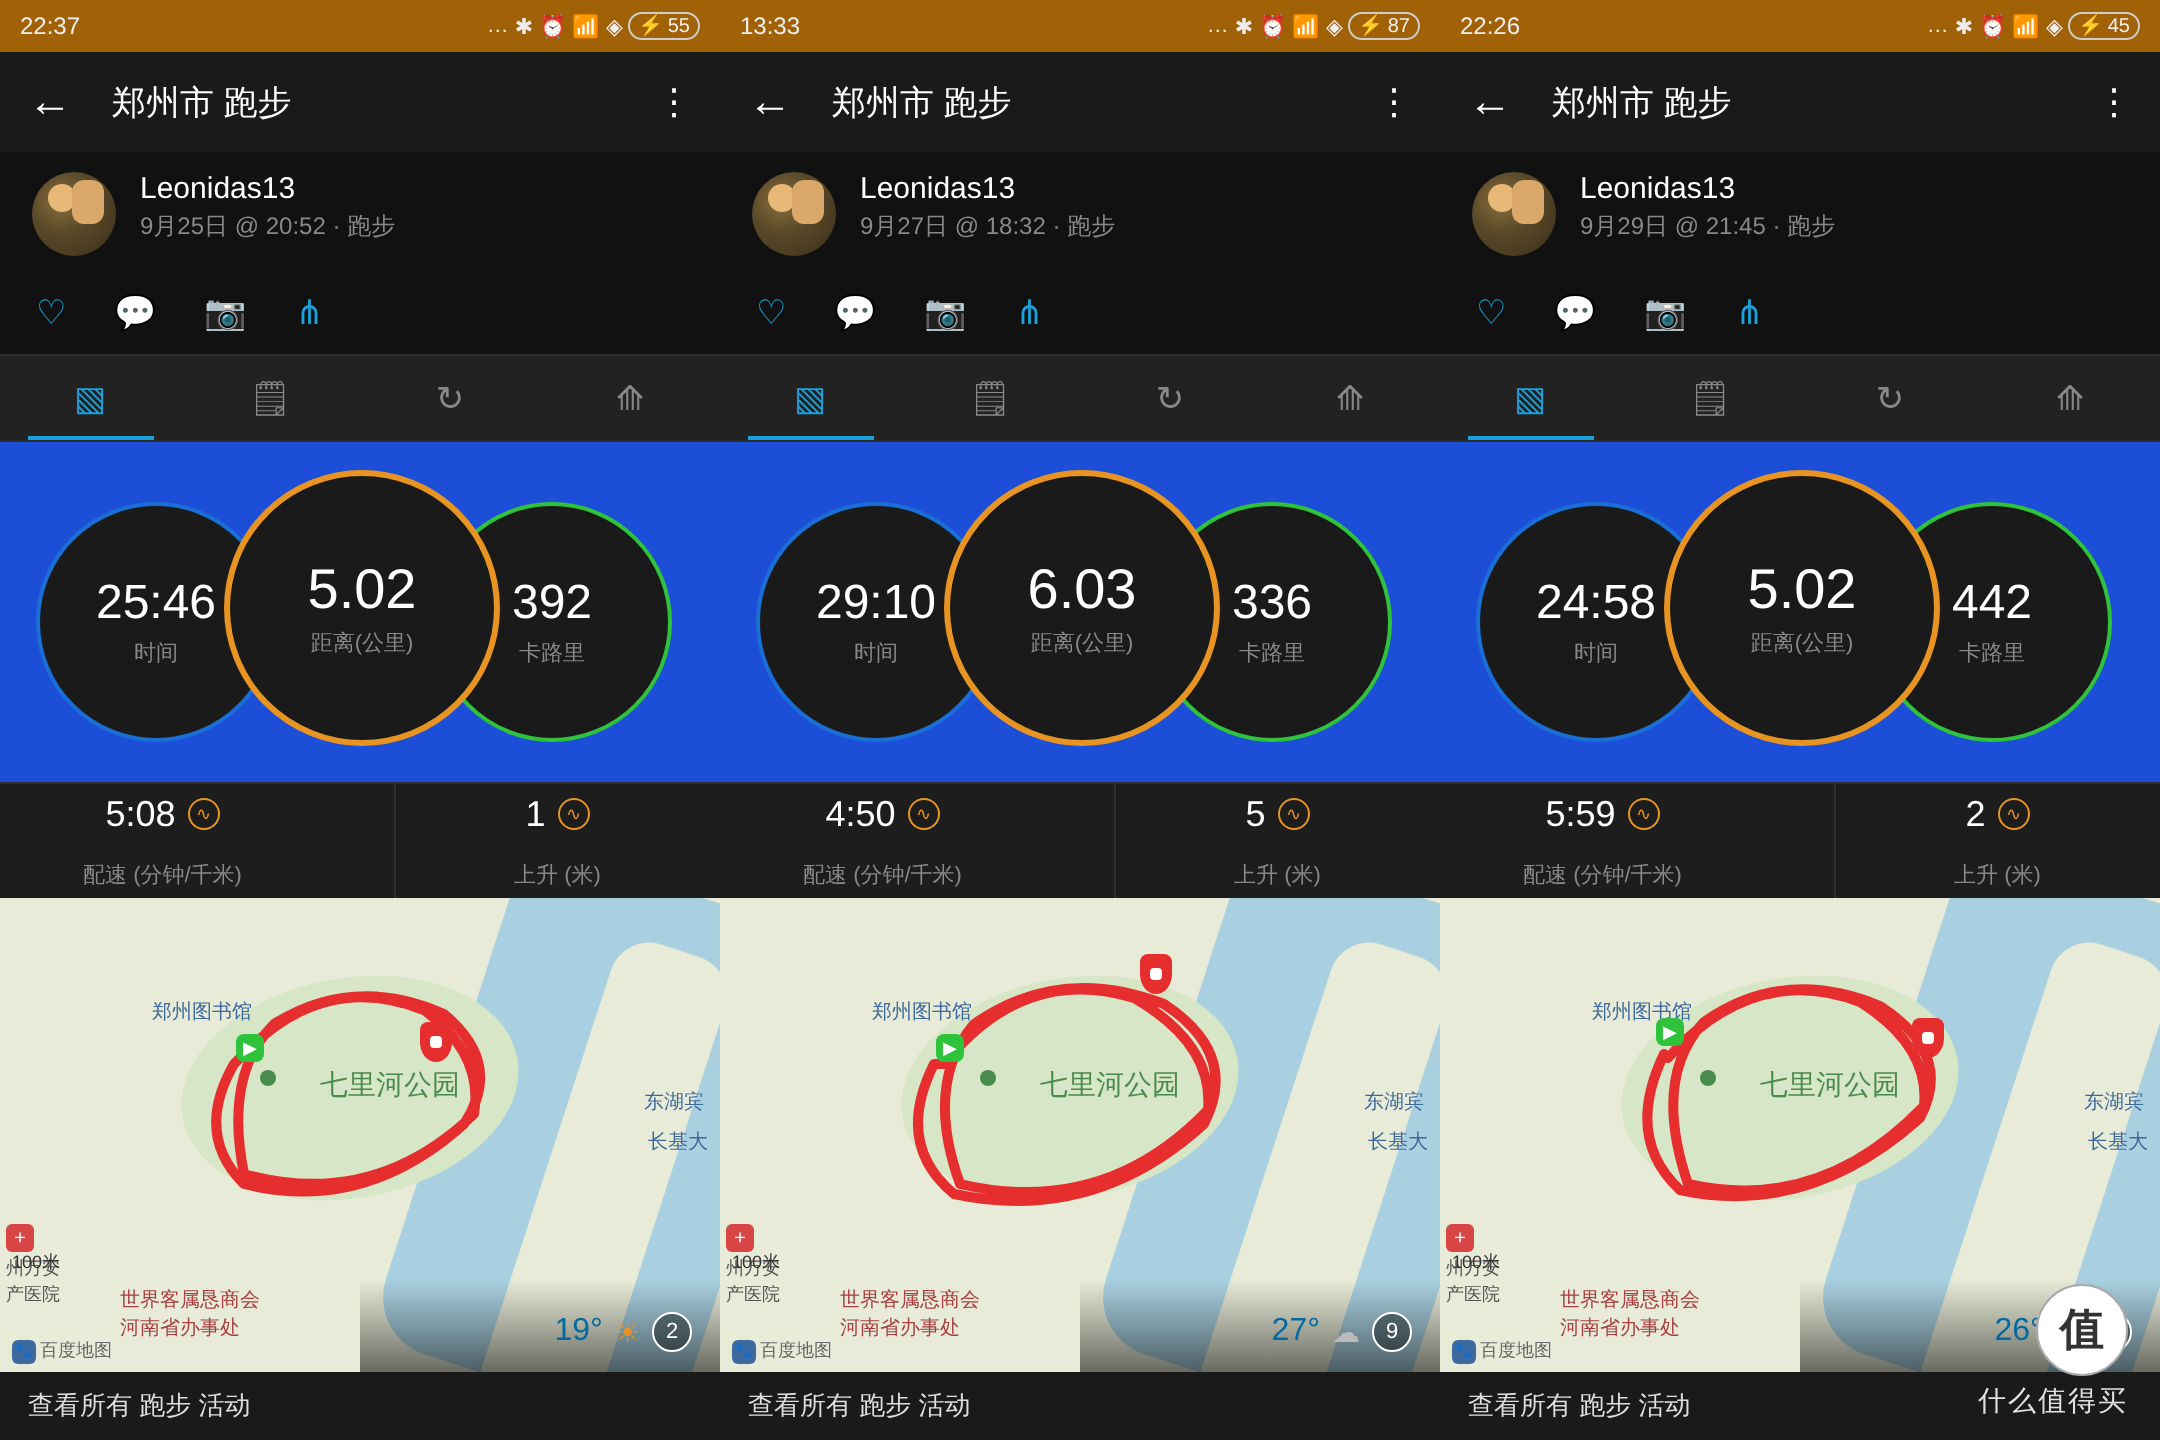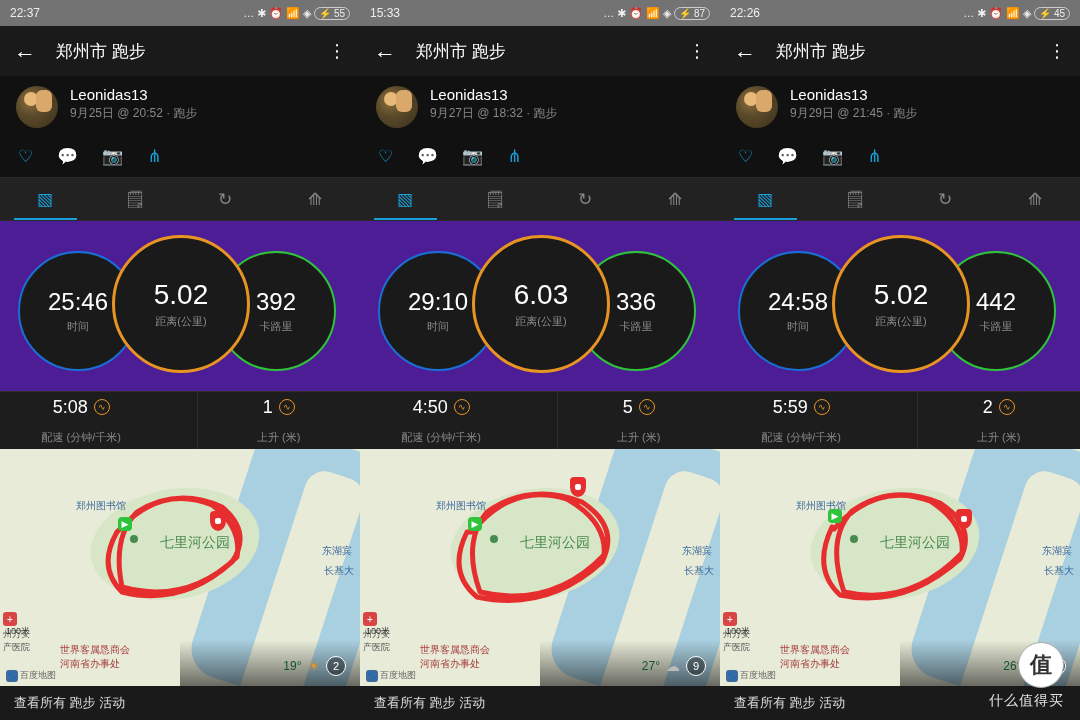--- a/index.html
+++ b/index.html
@@ -1,37 +1,37 @@
 <!DOCTYPE html>
 <html><head>
 <meta charset="utf-8">
 <style>
 * { box-sizing: border-box; margin: 0; padding: 0; }
 body { background: #000; font-family: -apple-system, "Helvetica Neue", Arial, sans-serif; width: 1080px; height: 720px; display: flex; position: relative; }
 .screen { width: 360px; height: 720px; background: #1a1a1a; color: #ccc; display: flex; flex-direction: column; position: relative; overflow: hidden; }
-.status-bar { height: 26px; display: flex; justify-content: space-between; align-items: center; padding: 0 10px; font-size: 12px; color: #eee; background: #737373; }
+.status-bar { height: 26px; display: flex; justify-content: space-between; align-items: center; padding: 0 10px; font-size: 12px; color: #eee; background: #a16207; }
 .status-icons { display: flex; align-items: center; gap: 3px; font-size: 11px; }
 .battery-pill { border: 1px solid #ccc; border-radius: 8px; padding: 0 4px; font-size: 10px; display: flex; align-items: center; gap: 2px; }
 .header { height: 50px; display: flex; align-items: center; padding: 0 14px; background: #1a1a1a; }
 .back-arrow { color: #fff; font-size: 22px; margin-right: 20px; cursor: pointer; }
 .header-title { color: #fff; font-size: 17px; flex: 1; }
 .more-icon { color: #fff; font-size: 18px; cursor: pointer; }
 .user-row { display: flex; padding: 10px 16px; background: #111; }
 .avatar { width: 42px; height: 42px; border-radius: 50%; background: radial-gradient(circle at 35% 35%, #8b6f3e 0%, #5a4a2a 40%, #3a2f1a 100%); margin-right: 12px; position: relative; overflow: hidden; }
 .avatar::before { content:""; position:absolute; left: 8px; top: 6px; width: 14px; height: 14px; border-radius:50%; background:#e8b878; }
 .avatar::after { content:""; position:absolute; right: 6px; top: 4px; width: 16px; height: 22px; border-radius:6px; background:#d9a86a; }
 .user-name { color: #fff; font-size: 15px; }
 .user-sub { color: #888; font-size: 12px; margin-top: 2px; }
 .actions { display: flex; gap: 24px; padding: 8px 18px 10px; background: #111; }
 .act-icon { color: #1aa0db; font-size: 17px; cursor: pointer; }
 .tabs { display: flex; height: 44px; background: #222; border-top: 1px solid #2a2a2a; border-bottom: 1px solid #2a2a2a; }
 .tab { flex: 1; display:flex; align-items:center; justify-content:center; color:#888; font-size:17px; position: relative; cursor: pointer; }
 .tab.active { color: #1aa0db; }
 .tab.active::after { content:""; position:absolute; bottom:0; left:15%; width:70%; height:2px; background:#1aa0db; }
-.circles { height: 170px; background: #4c1d95; position: relative; }
+.circles { height: 170px; background: #1d4ed8; position: relative; }
 .ring { position: absolute; border-radius: 50%; display: flex; flex-direction: column; align-items: center; justify-content: center; background: #1a1a1a; }
 .ring-blue { width: 120px; height: 120px; border: 2px solid #1a6fd6; left: 18px; top: 30px; }
 .ring-orange { width: 138px; height: 138px; border: 3px solid #e89422; left: 112px; top: 14px; z-index:2; }
 .ring-green { width: 120px; height: 120px; border: 2px solid #2ec33a; right: 24px; top: 30px; }
 .ring-val { color: #fff; font-size: 24px; font-weight: 300; }
 .ring-orange .ring-val { font-size: 28px; }
 .ring-lbl { color: #888; font-size: 11px; margin-top: 3px; }
 .stats-row { display:flex; height: 58px; background:#1d1d1d; border-top:1px solid #2e2e2e;gap:34px; }
 .stat { flex:1; display:flex; flex-direction:column; align-items:center; justify-content:center; position:relative; }
 .stat + .stat { border-left:1px solid #2e2e2e; }
@@ -51,21 +51,21 @@
 .lbl-d { position:absolute; left:3px; bottom:32px; font-size:9px; color:#555; }
 .lbl-e { position:absolute; left:60px; bottom:15px; font-size:10px; color:#a84040; }
 .red-hosp { position:absolute; left:3px; bottom:60px; width:14px; height:14px; background:#d84545; border-radius:3px; color:#fff; font-size:10px; display:flex; align-items:center; justify-content:center; }
 .scale-bar { position:absolute; left:6px; bottom:48px; font-size:9px; color:#333; }
 .track { position:absolute; left:92px; top:28px; width:180px; height:130px; }
 .track path { fill:none; stroke:#e62e2e; stroke-width:5; stroke-linejoin:round; stroke-linecap:round; }
 .marker-start { position:absolute; width:14px; height:14px; background:#2ec33a; border-radius:4px; display:flex; align-items:center; justify-content:center; color:#fff; font-size:9px; }
 .marker-end { position:absolute; width:16px; height:20px; background:#e62e2e; border-radius:4px 4px 50% 50%; display:flex; align-items:center; justify-content:center; color:#fff; }
 .marker-end::before { content:""; width:6px; height:6px; background:#fff; border-radius:2px; }
 .weather { position:absolute; right:14px; bottom:10px; display:flex; align-items:center; gap:6px; }
-.wtemp { color:#14532d; font-size:12px; }
+.wtemp { color:#0369a1; font-size:16px; }
 .wicon { color:#e89422; font-size:14px; }
 .wc { width:20px; height:20px; border:1px solid #fff; border-radius:50%; display:flex; align-items:center; justify-content:center; color:#fff; font-size:11px; background:rgba(0,0,0,0.4); }
 .weather-grad { position:absolute; right:0; bottom:0; width:180px; height:46px; background:linear-gradient(to top, rgba(0,0,0,0.55), transparent); }
 .baidu { position:absolute; left:6px; bottom:4px; font-size:9px; color:#666; display:flex; align-items:center; gap:2px; }
 .baidu-paw { width:12px; height:12px; background:#3d6b9e; border-radius:3px; color:#fff; font-size:8px; display:flex; align-items:center; justify-content:center; }
 .footer { height: 34px; background:#1a1a1a; color:#ddd; font-size:13px; display:flex; align-items:center; padding: 0 14px; }
 .watermark { position:absolute; right: 16px; bottom: 10px; z-index: 50; display:flex; flex-direction:column; align-items:flex-end; }
 .wm-circle { width:46px; height:46px; border-radius:50%; background:#fff; border:1px solid #aaa; display:flex; align-items:center; justify-content:center; color:#333; font-size:22px; font-weight:bold; }
 .wm-text { color:#e0e0e0; font-size:14px; margin-top:4px; letter-spacing:1px; }
 </style>
@@ -169,21 +169,21 @@
       <span class="wc">2</span>
     </div>
   </div>
   <div class="footer">
       <span>查看所有 跑步 活动</span>
     </div>
 </div>
 
 <div class="screen">
   <div class="status-bar">
-    <span>15:33</span>
+    <span>13:33</span>
     <span class="status-icons">
       <span>…</span>
       <span>✱</span>
       <span>⏰</span>
       <span>📶</span>
       <span>◈</span>
       <span class="battery-pill">⚡<span>87</span></span>
     </span>
   </div>
   <div class="header">

